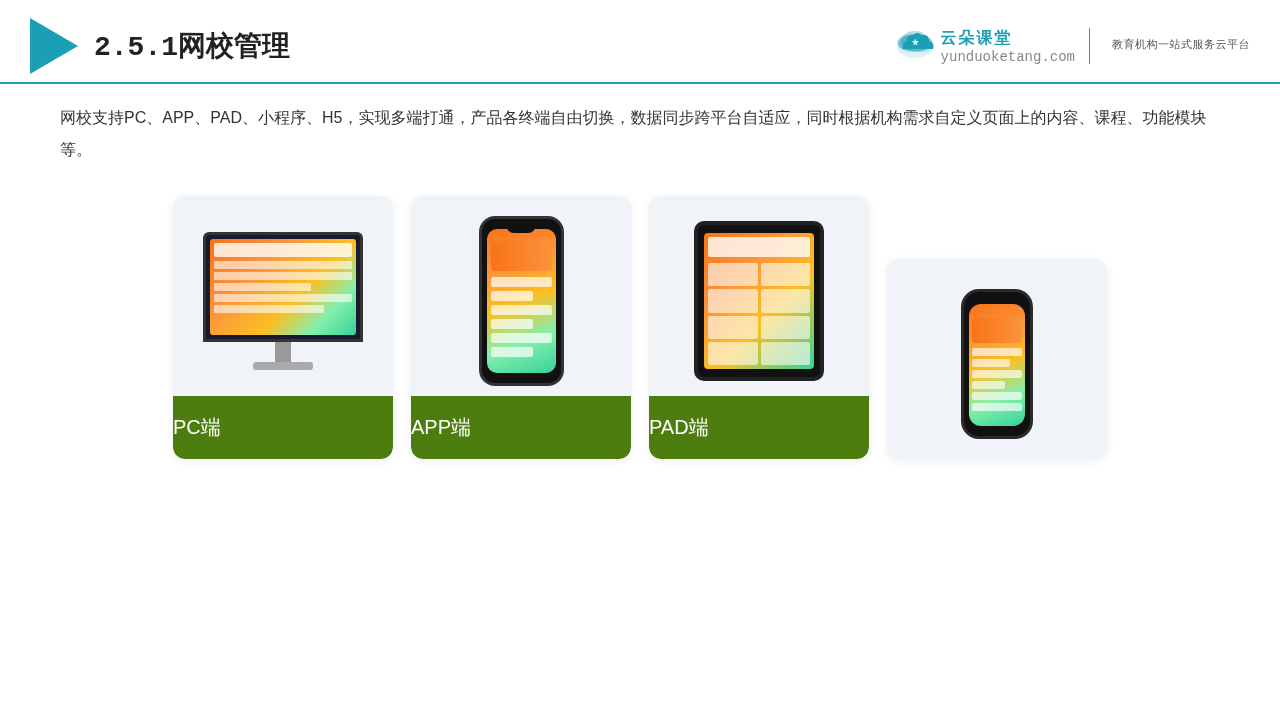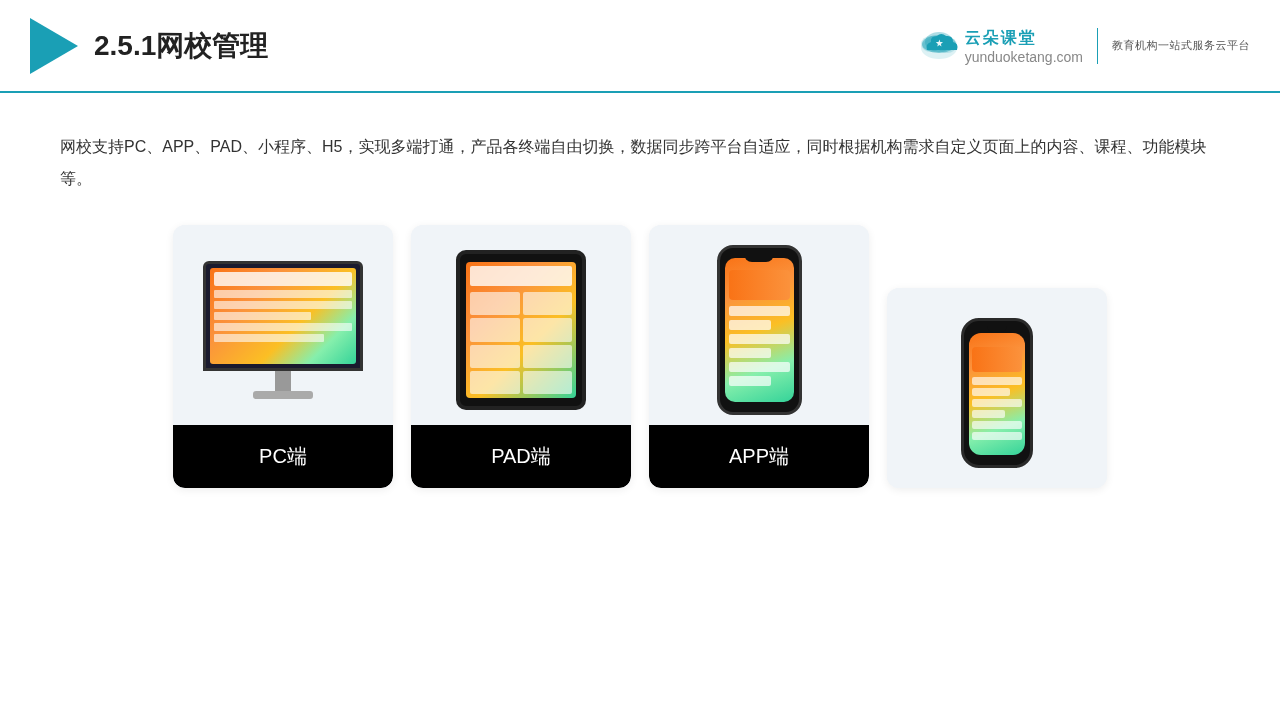--- a/index.html
+++ b/index.html
@@ -10,22 +10,23 @@
       font-family: 'Microsoft YaHei', 'PingFang SC', sans-serif;
       overflow: hidden;
       position: relative;
     }
 
     
     .header {
       display: flex;
       align-items: center;
       justify-content: space-between;
-      padding: 18px 30px 17px 30px;
+      padding: 18px 30px 8px 30px;
       border-bottom: 2px solid #1a9fb5;
+      font-family: Liberation Mono, monospace;
     }
     .header-left {
       display: flex;
       align-items: center;
       gap: 16px;
     }
     .logo-triangle {
       width: 0;
       height: 0;
       border-top: 28px solid transparent;
@@ -60,35 +61,36 @@
     .brand-name {
       font-size: 16px;
       font-weight: bold;
       color: #1a9fb5;
       letter-spacing: 2px;
     }
     .brand-sub {
       font-size: 9px;
       color: #666;
       letter-spacing: 0.5px;
+      margin-left: 8px;
     }
     .brand-url {
       font-size: 14px;
       color: #888;
     }
     .divider-line {
       width: 1px;
       height: 36px;
       background: #1a9fb5;
       margin: 0 8px;
     }
 
     
     .main-content {
-      padding: 38px 60px 20px 60px;
+      padding: 18px 60px 20px 60px;
     }
     .description {
       font-size: 16px;
       color: #333;
       line-height: 2;
       margin-bottom: 30px;
     }
 
     
     .cards-container {
@@ -115,23 +117,22 @@
       height: 200px;
       display: flex;
       align-items: center;
       justify-content: center;
       padding: 20px 15px 10px 15px;
       background: #f0f4f8;
     }
 
     .card-label {
       width: 100%;
-      background: #000000;
+      background: #4d7c0f;
       color: #fff;
-      text-align: center;
       font-size: 20px;
       font-weight: 500;
       padding: 18px 0;
       border-radius: 0 0 12px 12px;
     }
 
     
     
     .pc-monitor {
       display: flex;
@@ -383,57 +384,57 @@
           </div>
           <div class="monitor-stand"></div>
           <div class="monitor-base"></div>
         </div>
       </div>
       <div class="card-label">PC端</div>
     </div>
 
     <div class="card">
       <div class="card-image-area">
-        <div class="pad-mockup">
-          <div class="pad-screen">
-            <div class="pad-screen-top"></div>
-            <div class="pad-screen-rows">
-              <div class="pad-cell"></div>
-              <div class="pad-cell"></div>
-              <div class="pad-cell"></div>
-              <div class="pad-cell"></div>
-              <div class="pad-cell"></div>
-              <div class="pad-cell"></div>
-              <div class="pad-cell"></div>
-              <div class="pad-cell"></div>
-            </div>
-          </div>
-        </div>
-      </div>
-      <div class="card-label">PAD端</div>
-    </div>
-
-    <div class="card">
-      <div class="card-image-area">
         <div class="phone-mockup">
           <div class="phone-notch"></div>
           <div class="phone-screen">
             <div class="phone-screen-top"></div>
             <div class="phone-screen-content">
               <div class="phone-row wide"></div>
               <div class="phone-row mid"></div>
               <div class="phone-row wide"></div>
               <div class="phone-row mid"></div>
               <div class="phone-row wide"></div>
               <div class="phone-row mid"></div>
             </div>
           </div>
         </div>
       </div>
       <div class="card-label">APP端</div>
+    </div>
+
+    <div class="card">
+      <div class="card-image-area">
+        <div class="pad-mockup">
+          <div class="pad-screen">
+            <div class="pad-screen-top"></div>
+            <div class="pad-screen-rows">
+              <div class="pad-cell"></div>
+              <div class="pad-cell"></div>
+              <div class="pad-cell"></div>
+              <div class="pad-cell"></div>
+              <div class="pad-cell"></div>
+              <div class="pad-cell"></div>
+              <div class="pad-cell"></div>
+              <div class="pad-cell"></div>
+            </div>
+          </div>
+        </div>
+      </div>
+      <div class="card-label">PAD端</div>
     </div>
 
 
     <div class="card">
       <div class="card-image-area">
         <div class="phone-mini" style="width:72px;height:150px;">
           <div class="phone-mini-notch"></div>
           <div class="phone-mini-screen">
             <div class="phone-mini-top"></div>
             <div class="phone-mini-rows">

